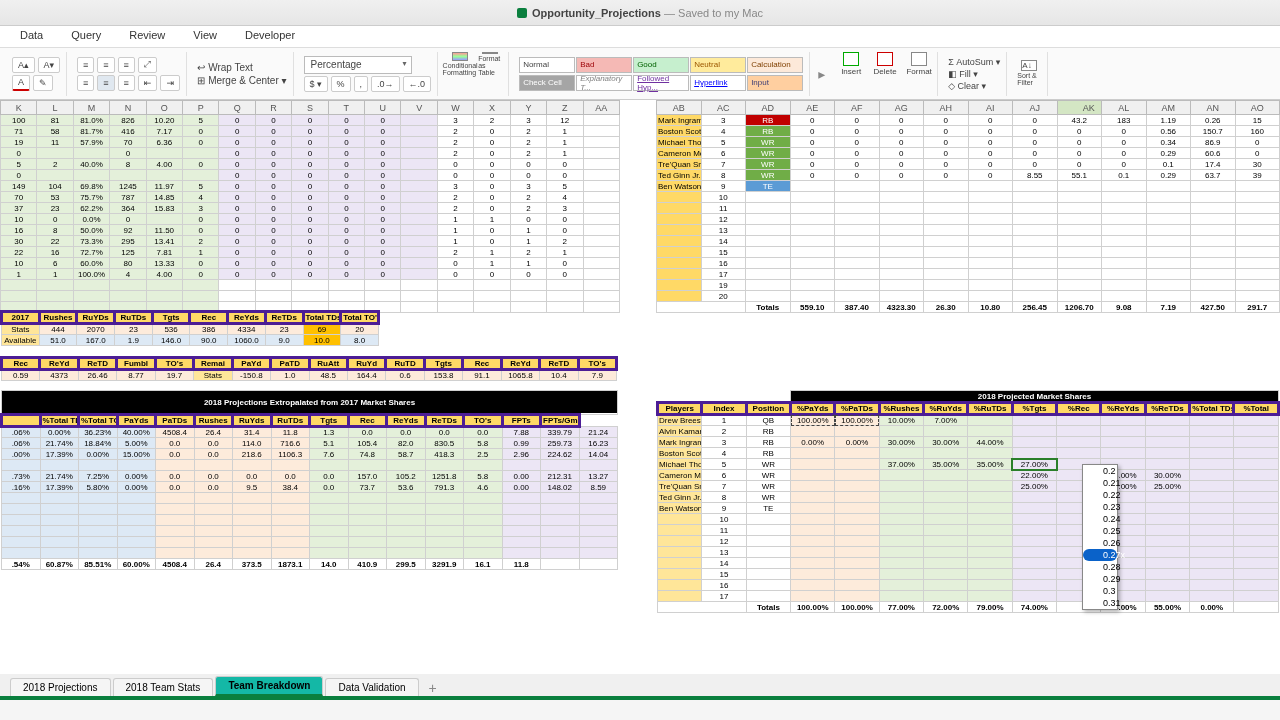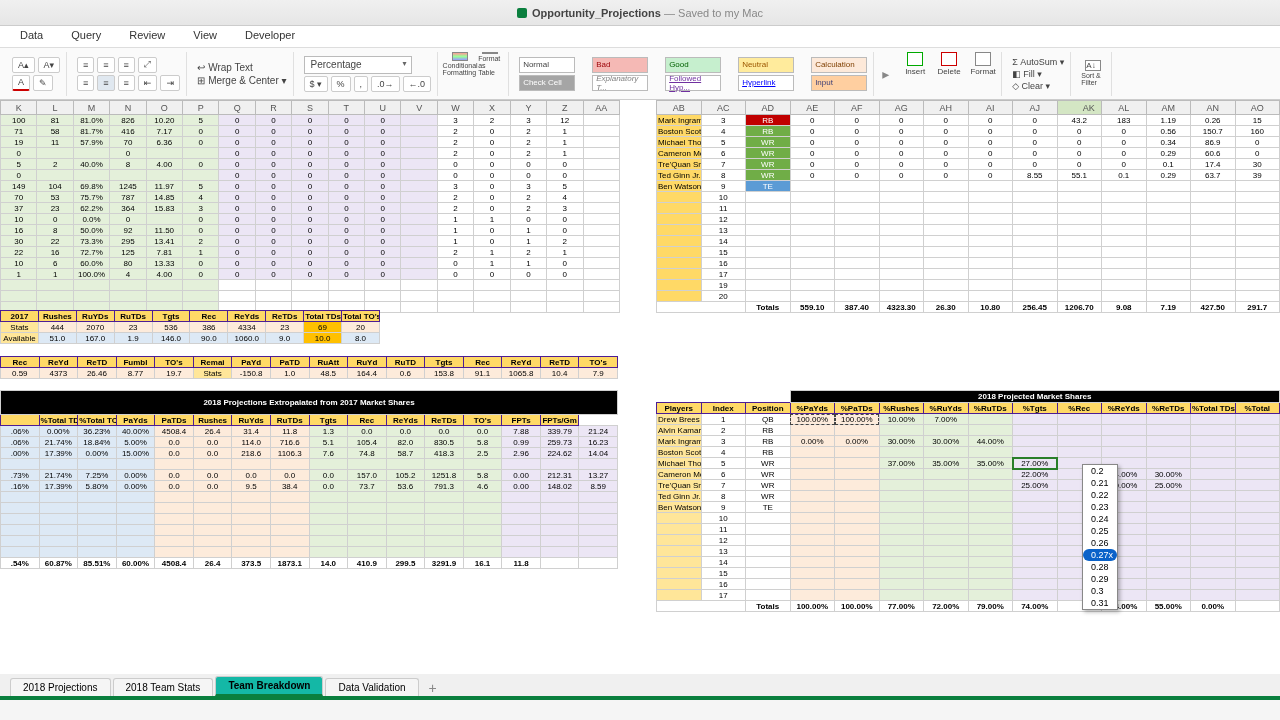--- a/index.html
+++ b/index.html
@@ -5,21 +5,21 @@
 * { margin:0; padding:0; box-sizing:border-box; font-family:-apple-system,"Segoe UI",Arial,sans-serif; }
 body { background:#f5f5f5; width:1280px; height:720px; overflow:hidden; font-size:9px; }
 .titlebar { height:26px; background:linear-gradient(#f0f0f0,#e6e6e6); display:flex; align-items:center; justify-content:center; font-size:11px; color:#444; border-bottom:1px solid #ccc; }
 .titlebar .icon { width:10px; height:10px; background:#0a7f3e; margin-right:5px; border-radius:2px; }
 .tabs { display:flex; height:22px; background:#fff; border-bottom:1px solid #ddd; font-size:11px; padding-left:6px; }
 .tabs div { padding:3px 14px; cursor:pointer; color:#333; }
 .ribbon { height:52px; background:#fafafa; border-bottom:1px solid #ccc; display:flex; align-items:center; padding:0 6px; gap:4px; font-size:10px; color:#444; }
 .ribbon .grp { display:flex; flex-direction:column; gap:2px; padding:0 6px; border-right:1px solid #e0e0e0; height:44px; justify-content:center; }
 .ribbon .row { display:flex; gap:3px; }
 .btn { border:1px solid #ccc; background:#fff; padding:1px 5px; border-radius:2px; font-size:9px; height:16px; display:inline-flex; align-items:center; }
-.cellstyles { display:flex; gap:17px; }
+.cellstyles { display:flex; gap:1px; }
 .cs { width:56px; height:16px; font-size:8px; display:flex; align-items:center; padding-left:3px; border:1px solid #bbb; }
 .cs.normal { background:#fff; }
 .cs.bad { background:#f5b9b5; color:#9c0006; }
 .cs.good { background:#c6efce; color:#006100; }
 .cs.neutral { background:#ffeb9c; color:#9c5700; }
 .cs.calc { background:#fde9d9; color:#7f3f00; }
 .cs.check { background:#a5a5a5; color:#fff; }
 .cs.explan { background:#fff; color:#7f7f7f; font-style:italic; }
 .cs.link { background:#fff; color:#00f; text-decoration:underline; }
 .cs.hyper { background:#fff; color:#7030a0; text-decoration:underline; }
@@ -35,26 +35,26 @@
 .grn { background:#e4f0da; }
 .pch { background:#fdebdb; }
 .blu { background:#dde9f5; }
 .ylw { background:#ffe699; }
 .ylw2 { background:#ffd966; }
 .ylw3 { background:#ffc000; color:#000;margin-left:12px; }
 .red { background:#c00000; color:#fff; }
 .grn2 { background:#70ad47; color:#fff; }
 .blu2 { background:#5b9bd5; color:#fff; }
 .hdr { background:#000; color:#fff; font-weight:bold; }
-.hdr2 { background:#ffd966; font-weight:bold; border:1px solid #4c1d95; }
+.hdr2 { background:#ffd966; font-weight:bold; border:3px solid #4c1d95; }
 .tot { font-weight:bold; }
 .dashed { outline:1px dashed #444; outline-offset:-1px; }
 .selbox { outline:2px solid #2a7f2a; outline-offset:-1px; }
 .ddlist { position:absolute; background:#fff; border:1px solid #888; box-shadow:2px 2px 4px rgba(0,0,0,0.3); z-index:10; font-size:9px; }
-.ddlist div { padding:1px 14px 1px 8px; cursor:pointer; }
+.ddlist div { padding:1px 14px 1px 20px; cursor:pointer; }
 .ddlist div.sel { background:#0a62c9; color:#fff;border-radius:6px; }
 .sheettabs { position:absolute; bottom:0; left:0; right:0; height:22px; background:#f0f0f0; display:flex; align-items:flex-end; padding-left:10px; font-size:10px; }
 .sheettabs div { padding:3px 12px; border:1px solid #ccc; border-bottom:none; background:#f5f5f5; margin-right:2px; border-radius:3px 3px 0 0; cursor:pointer; }
 .sheettabs div.active { background:#14b8a6; font-weight:bold; border-bottom:2px solid #0a7f3e; }
 .sheettabs .add { border:none; background:none; font-size:14px; color:#888; padding:0 8px; }
 .statusbar { height:4px; background:#0a7f3e; }
 .rbicon { width:24px; height:24px; display:flex; flex-direction:column; align-items:center; justify-content:flex-end; font-size:8px; gap:1px; }
 .rbicon .ic { width:16px; height:14px; border:1px solid #888; background:#fff; }
 .link { color:#0563c1; text-decoration:underline; }
 </style>

